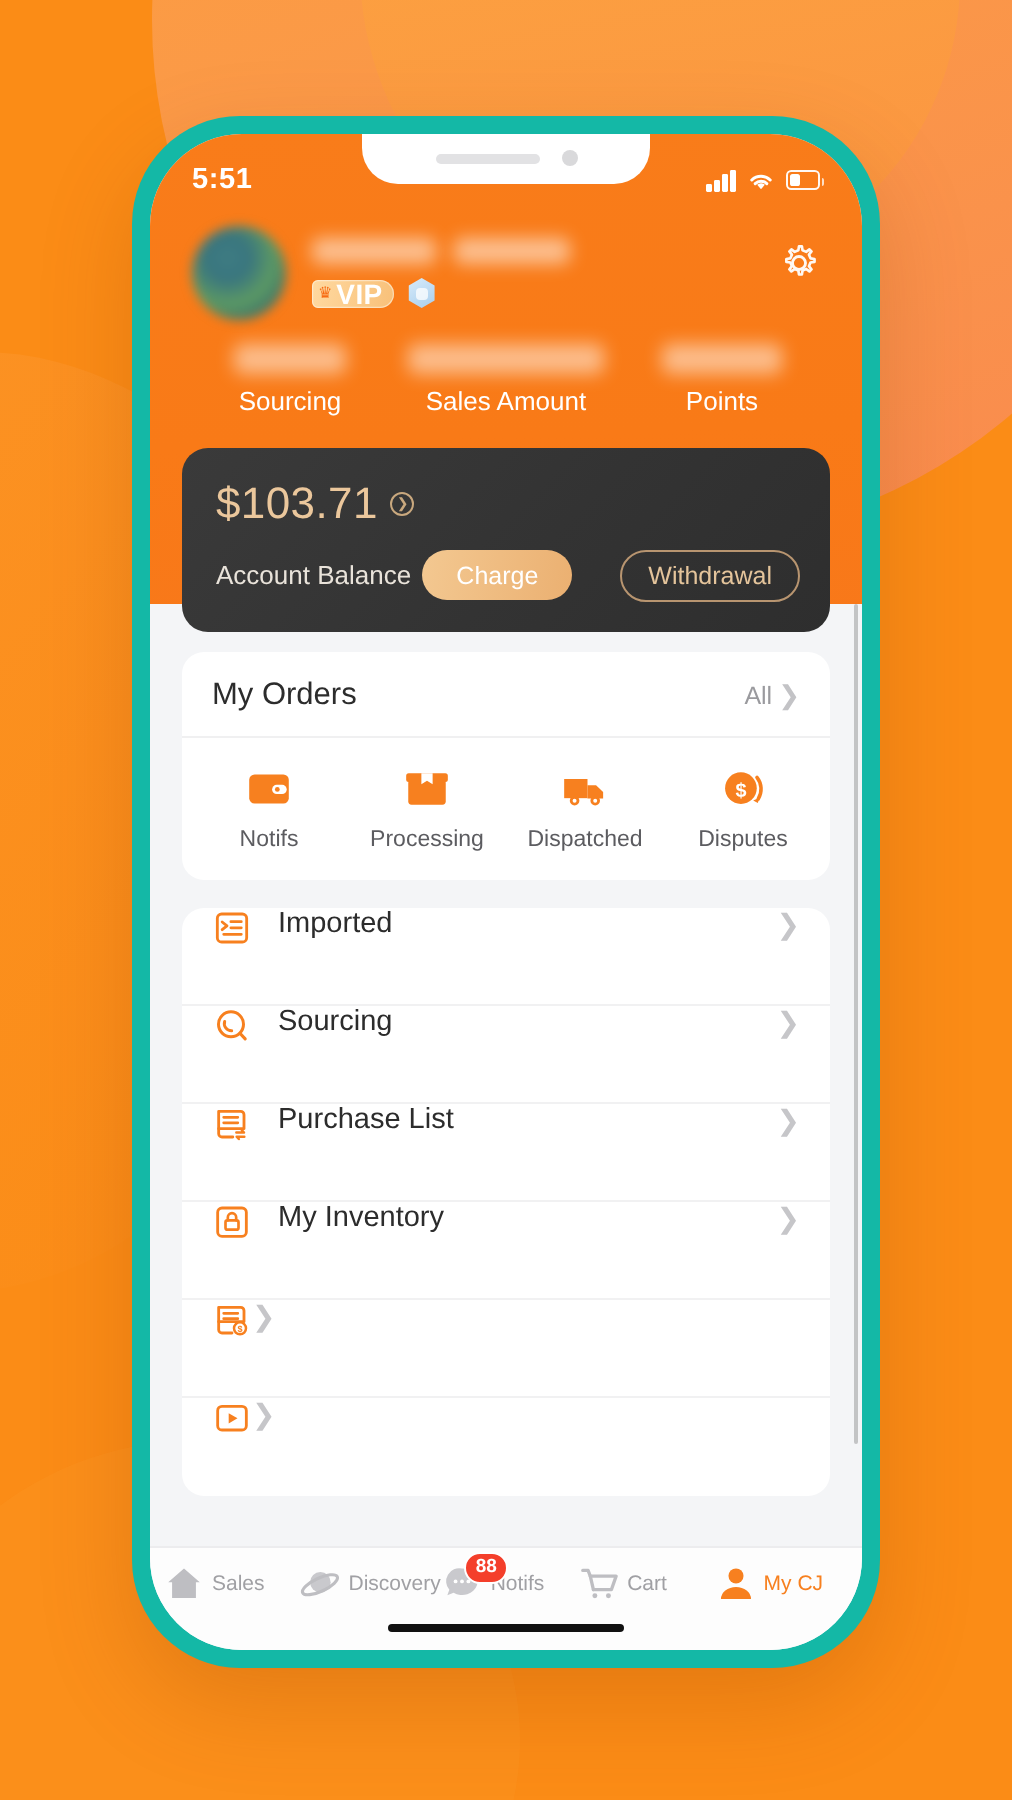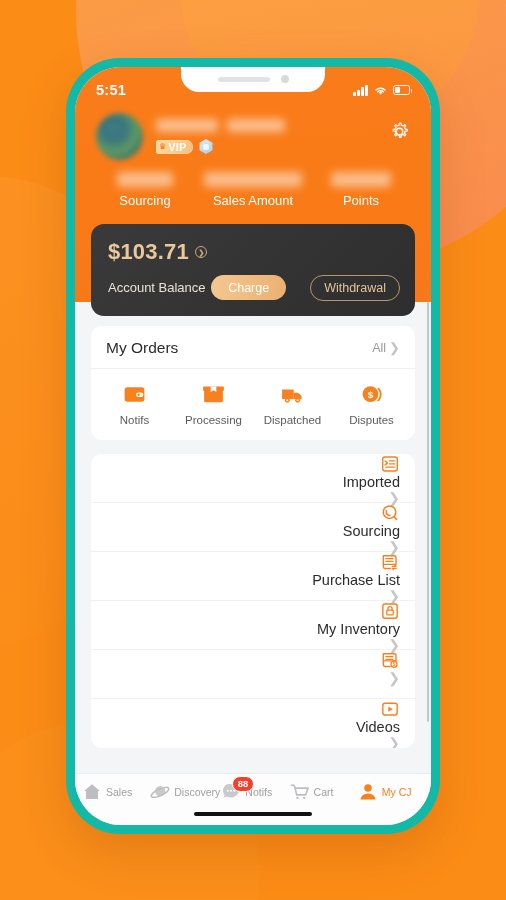--- a/index.html
+++ b/index.html
@@ -119,21 +119,21 @@
   .nameline { display:flex; gap:9px; margin-bottom:7px; }
   .badges { display:flex; align-items:center; gap:6px; }
   .vip {
     height:14px; padding:0 6px 0 3px;
     background:linear-gradient(100deg,#FFD9A0 0%,#F8C079 100%);
     border-radius:3px 7px 7px 3px;
     display:flex; align-items:center; gap:2px;
     box-shadow:0 0 0 .6px rgba(255,255,255,.45) inset;
   }
   .vip .crown { font-size:8px; color:#F76B13; line-height:1; }
-  .vip .vlab { font-size:11px; font-weight:bold; color:#fff; letter-spacing:.2px; }
+  .vip .vlab { font-size:14px; font-weight:bold; color:#fff; letter-spacing:.2px; }
   .hexbadge {
     width:15px; height:15px;
     background:linear-gradient(150deg,#D9ECFB 0%,#A8CEEC 100%);
     clip-path:polygon(50% 0%,93% 25%,93% 75%,50% 100%,7% 75%,7% 25%);
     position:relative;
   }
   .hexbadge::after{
     content:""; position:absolute; left:30%; top:30%;
     width:40%; height:40%; border-radius:2px;
     background:rgba(255,255,255,.75);
@@ -158,21 +158,21 @@
   #balance {
     margin:0 16px 0 16px;
     background:linear-gradient(135deg,#3A3A3A 0%,#333333 55%,#2E2E2E 100%);
     border-radius:13px;
     padding:15px 15px 15px 17px;
     position:relative;
     z-index:5;
   }
   #bal-amount {
     display:flex; align-items:center; gap:6px;
-    color:#EBC79C; font-size:22px; font-weight:bold;
+    color:#EBC79C; font-size:22px; font-weight:normal;
     letter-spacing:.2px;
   }
   .circ-chev {
     width:12px; height:12px; border-radius:50%;
     border:1.2px solid #C9A87E;
     display:flex; align-items:center; justify-content:center;
     font-size:7px; color:#C9A87E; line-height:1;
     padding-left:1px;
   }
   #bal-bottom {
@@ -225,25 +225,24 @@
   .order-item {
     flex:1; display:flex; flex-direction:column; align-items:center; gap:7px;
     cursor:pointer;
   }
   .order-item .lab { font-size:11.5px; color:#5C5C60; }
   .oicon { width:25px; height:25px; display:block; }
 
   
   #menu { overflow:hidden; }
   .row {
-    display:flex; align-items:flex-end;
+    display:flex; align-items:flex-start;
     height:49px; padding:0 15px 0 15px;
     cursor:pointer;
     border-bottom:1px solid #F1F1F2;
-    flex-direction:column;
   }
   .row:last-child { border-bottom:none; }
   .row .micon { width:20px; height:20px; flex:0 0 auto; }
   .row .mlab { flex:1; margin-left:13px; font-size:14.5px; color:#2C2C2C; }
   .row .mchev { color:#C6C6C9; font-size:14px; }
 
   
   #tabbar {
     background:#FDFDFD;
     border-top:1px solid #ECECEE;
@@ -475,21 +474,20 @@
               <text x="16.8" y="19.2" font-size="5.4" font-family="Liberation Sans, sans-serif" font-weight="bold" fill="#F7801F" text-anchor="middle">$</text>
             </svg>
             <span class="mchev">❯</span>
           </div>
 
           <div class="row">
             <svg class="micon" viewBox="0 0 24 24">
               <rect x="3.4" y="5" width="17.2" height="14.2" rx="2.6" stroke="#F7801F" stroke-width="1.7" fill="none"></rect>
               <path d="M10 9.1 l5.3 3.1 -5.3 3.1 z" fill="#F7801F"></path>
             </svg>
-            <span class="mlab">Videos</span>
             <span class="mchev">❯</span>
           </div>
 
         </div>
       </div>
 
       <div id="tabbar">
 
         <div class="tab">
           <div class="ticon">

